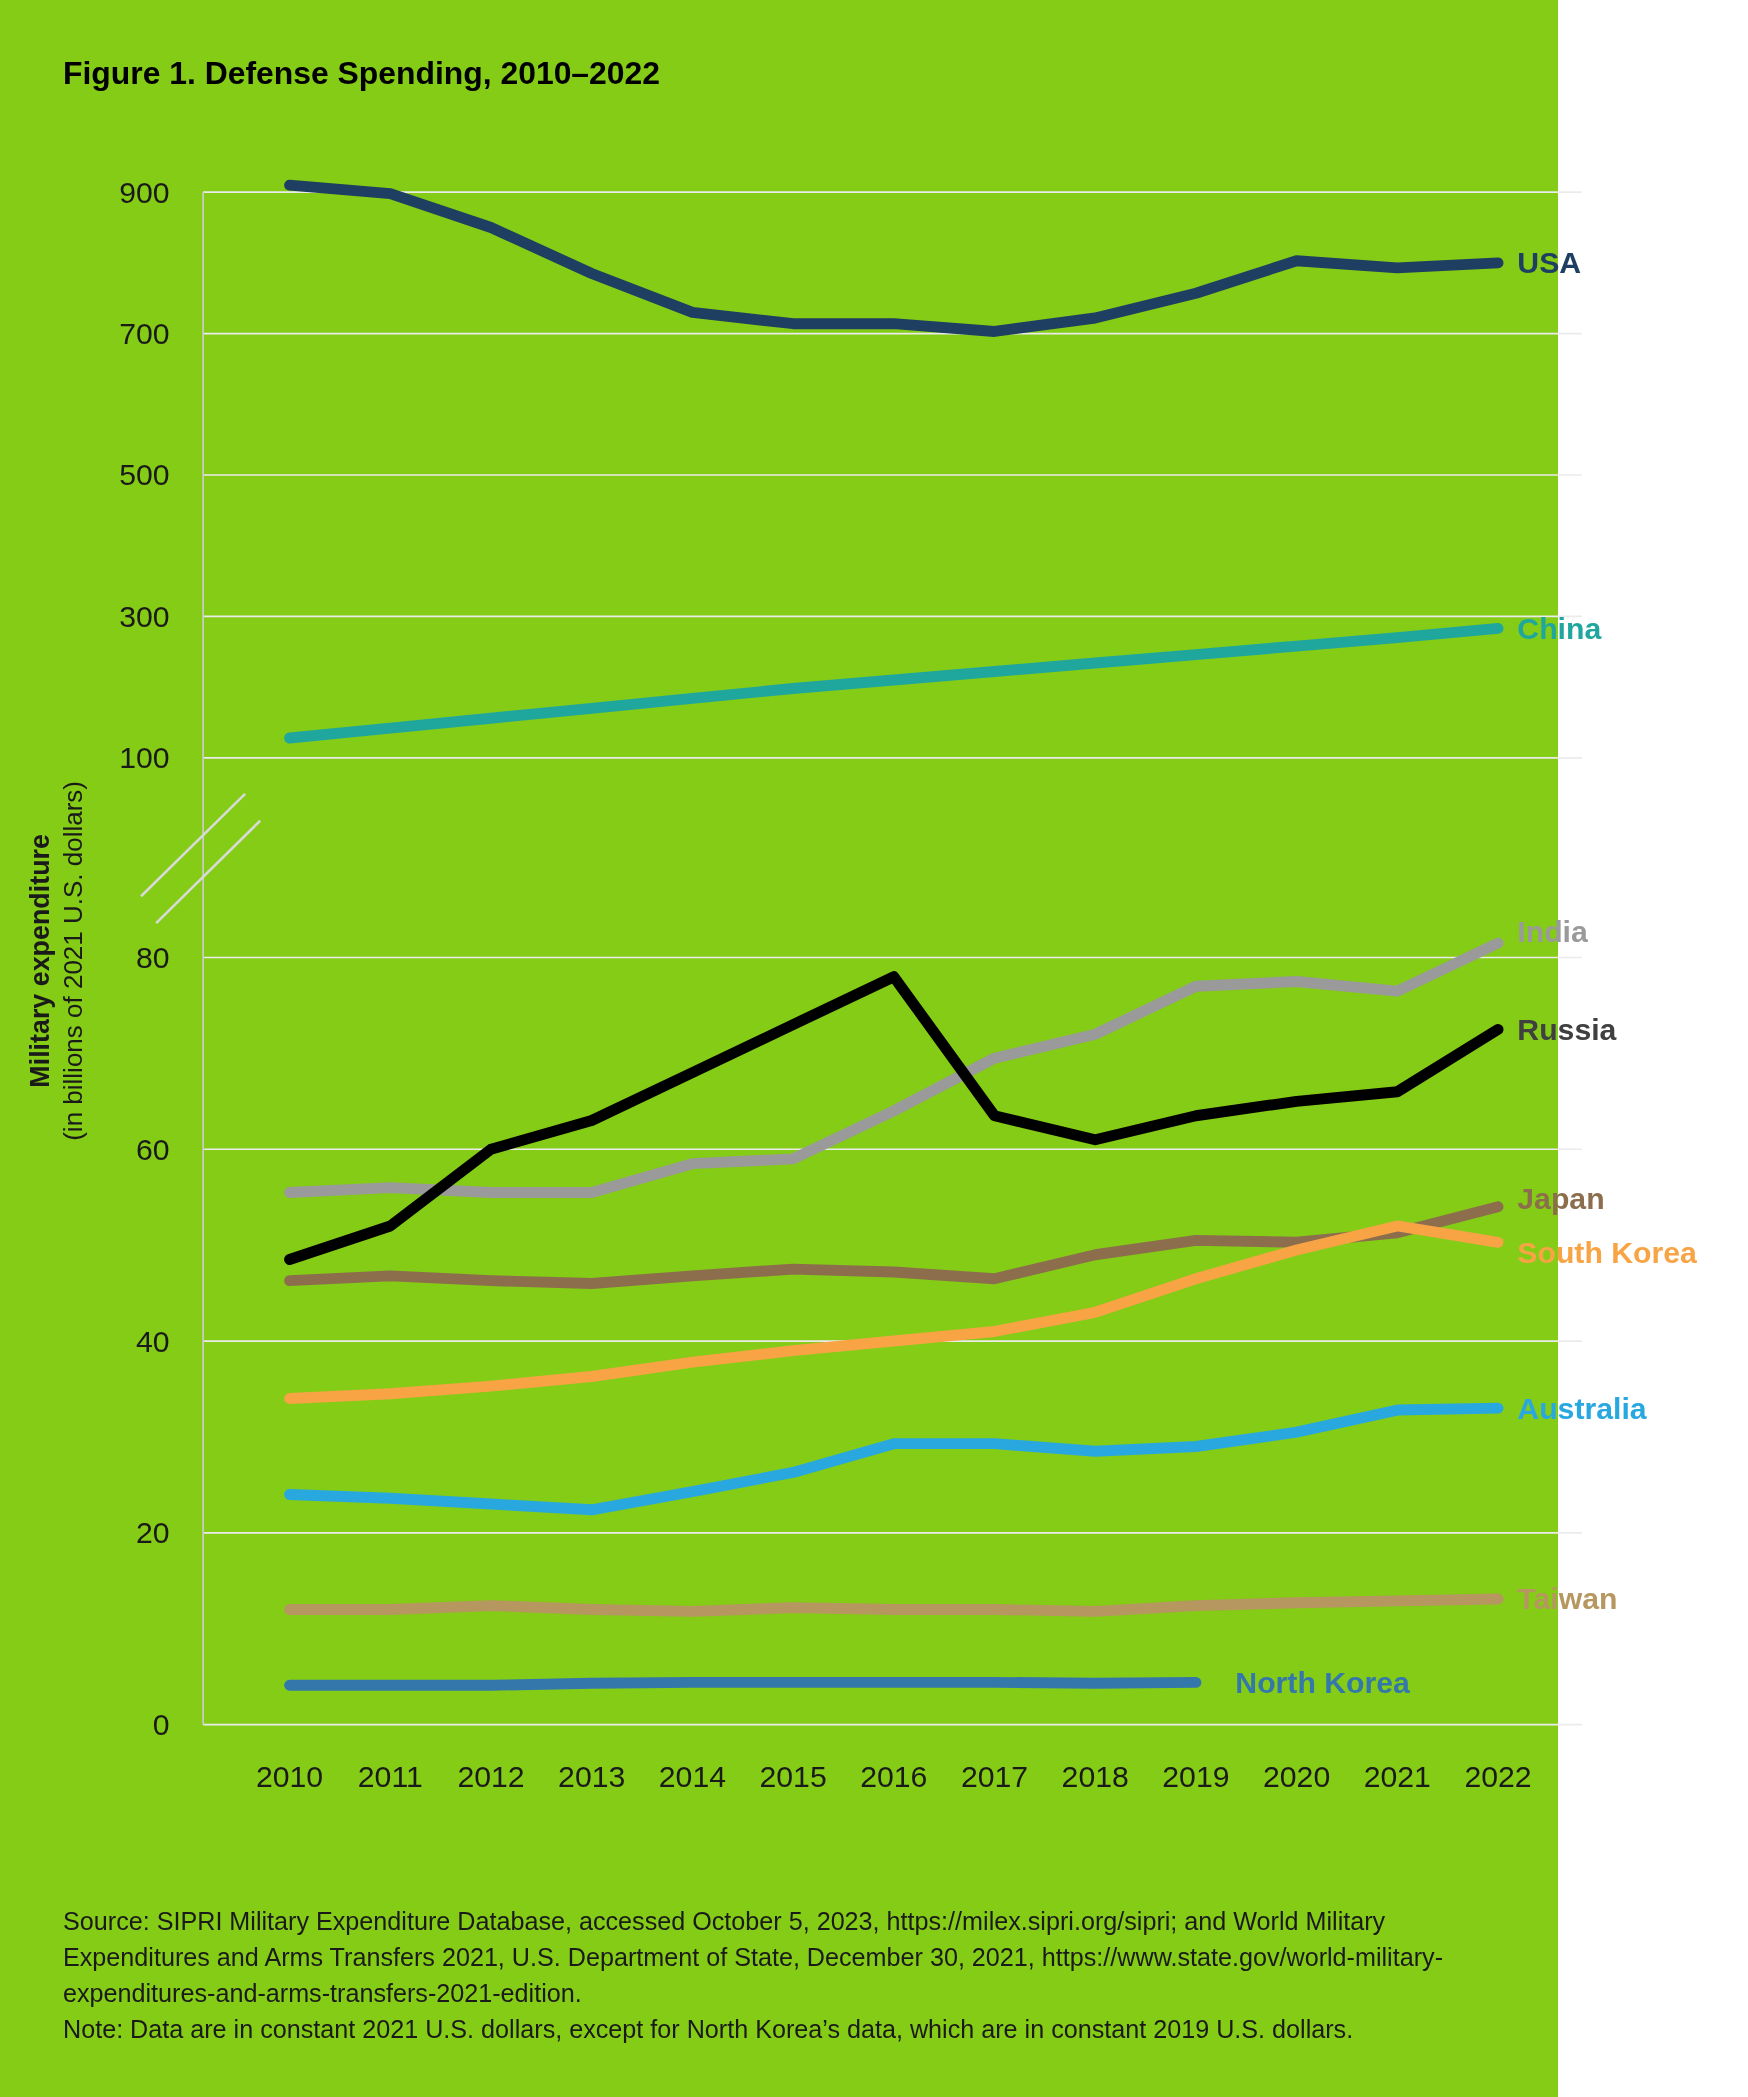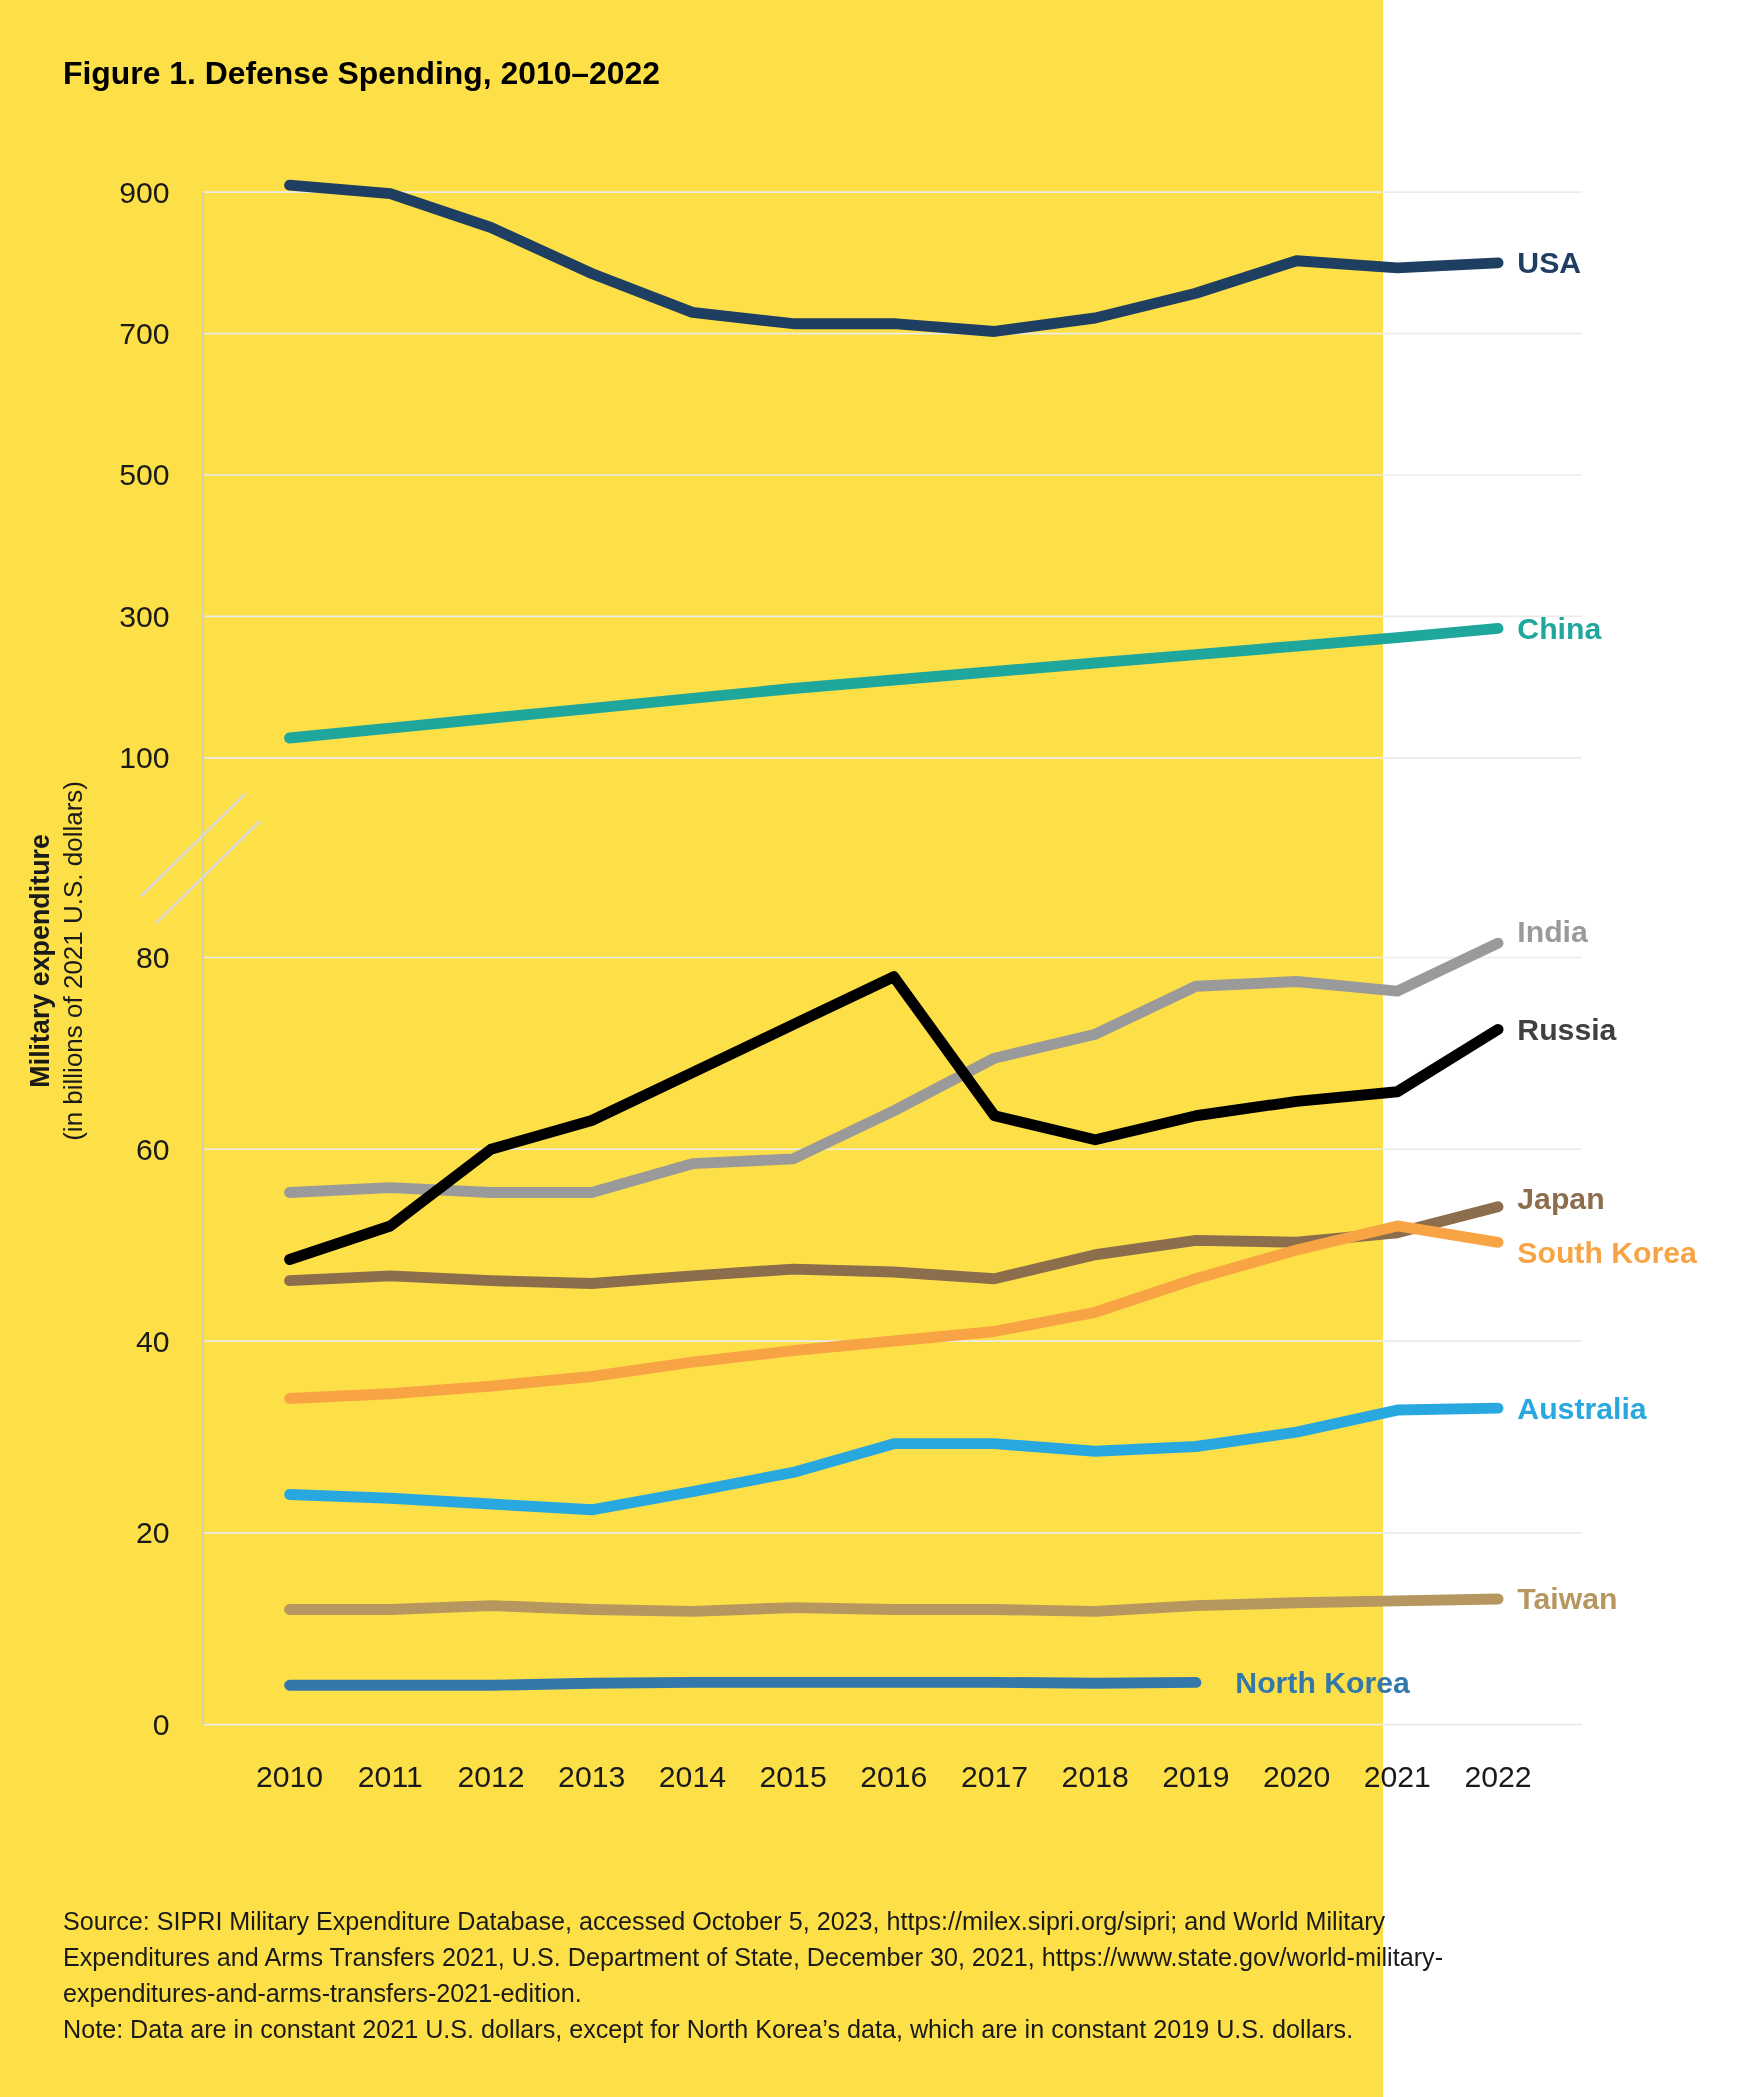--- a/index.html
+++ b/index.html
@@ -1,16 +1,16 @@
 <!DOCTYPE html>
 <html style="font-size:13.4px"><head>
 <meta charset="utf-8">
 <style>
   html,body{margin:0;padding:0;background:#ffffff;}
-  #page{position:relative;width:1383px;height:2098px;background:#fde047;
+  #page{position:relative;width:1558px;height:2098px;background:#84cc16;
         font-family:"Liberation Sans", sans-serif;}
   #figure-svg{position:absolute;left:0;top:0;}
   .title-text{font-family:"Liberation Sans", sans-serif;font-weight:700;}
 </style>
 </head>
 <body>
 
 <div id="page">
   <svg id="figure-svg" width="1749" height="2098" viewBox="0 0 2084 2500">
 

